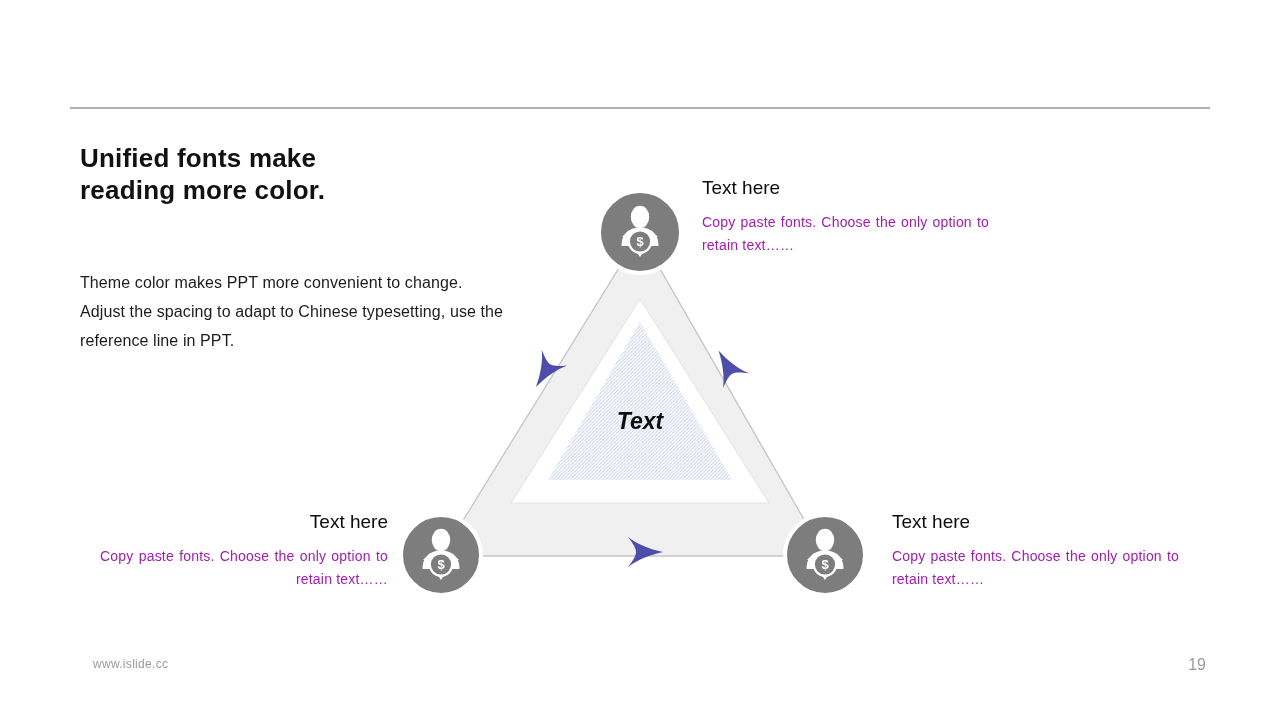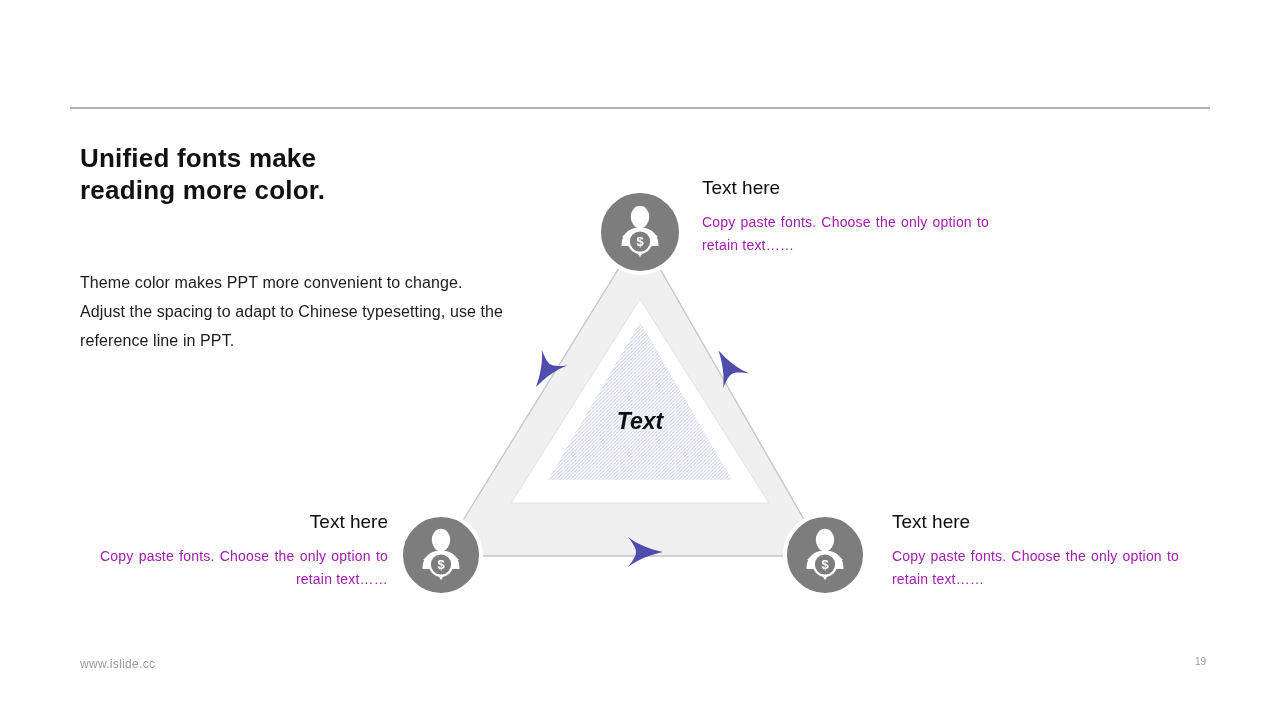--- a/index.html
+++ b/index.html
@@ -22,22 +22,22 @@
   .dollar { font-family:"Liberation Sans","DejaVu Sans",sans-serif; font-size:13px; font-weight:700; }
 
   .node { position:absolute; width:287px; }
   .node h3 { margin:0 0 11px 0; font-size:19px; line-height:24px; font-weight:400; color:#0d0d0d; }
   .node .bl { font-size:14px; line-height:22.5px; letter-spacing:0.2px; color:#a21caf; }
   .node .bl.j { text-align:justify; text-align-last:justify; }
   .node-top { left:702px; top:176px; }
   .node-bl  { left:100px; top:510px; width:288px; text-align:right; }
   .node-br  { left:892px; top:510px; }
 
-  .site    { position:absolute; left:80px;  top:657px; font-size:12px; color:#9b9b9b; letter-spacing:0.3px; }
-  .pagenum { position:absolute; right:74px; top:656px; font-size:10px; color:#9b9b9b; }
+  .site    { position:absolute; left:93px;  top:657px; font-size:12px; color:#9b9b9b; letter-spacing:0.3px; }
+  .pagenum { position:absolute; right:74px; top:656px; font-size:16px; color:#9b9b9b; }
 </style>
 </head>
 <body>
 
 <div class="slide">
 
   <div class="divider"></div>
 
   <h1 class="title">
     <span>Unified fonts make</span>

